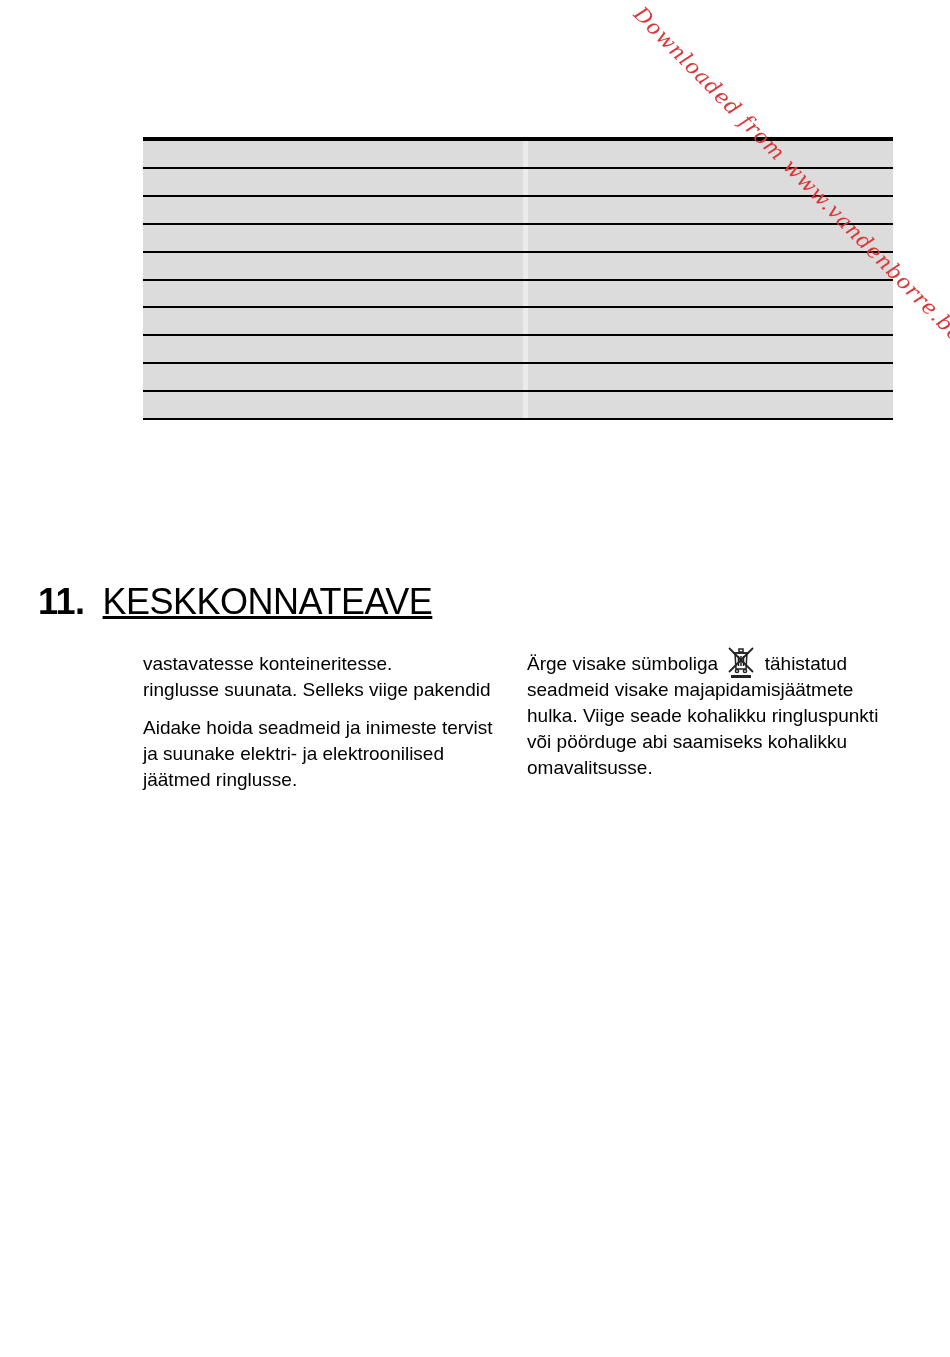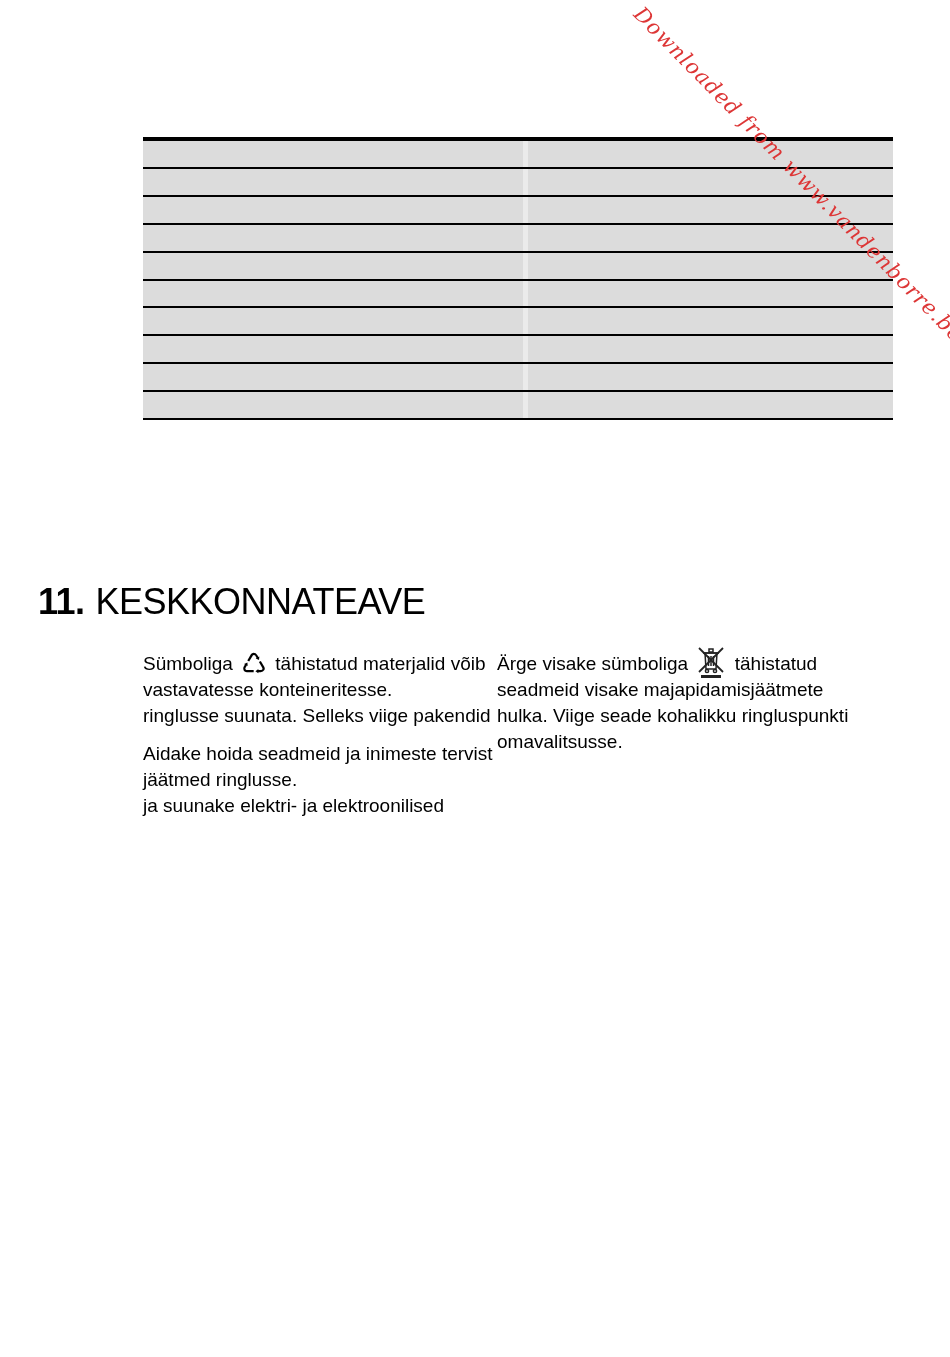--- a/index.html
+++ b/index.html
@@ -57,31 +57,31 @@
     position: absolute;
     left: 38px;
     top: 581px;
     display: flex;
     align-items: baseline;
     font-size: 36px;
     letter-spacing: -0.5px;
     white-space: nowrap;
   }
   .section-number { font-weight: bold; }
-  .section-title { font-weight: normal; margin-left: 11px; }
+  .section-title { font-weight: normal; margin-left: 18px; text-decoration: underline; }
 
   
   .text-column {
     position: absolute;
     top: 651px;
     width: 380px;
     font-size: 19px;
   }
   .col-left  { left: 143px; }
-  .col-right { left: 497px; }
+  .col-right { left: 527px; }
   .para { margin: 0 0 12px 0; padding: 0; }
   .tline {
     display: block;
     height: 26px;
     line-height: 26px;
     white-space: pre;
   }
   .tline.has-icon {
     display: flex;
     align-items: center;
@@ -123,44 +123,44 @@
       </div>
   </div>
 
   <div class="section-heading">
     <span class="section-number">11.</span>
     <span class="section-title">KESKKONNATEAVE</span>
   </div>
 
   <div class="text-column col-left">
       <p class="para">
-        <span class="tline has-icon"><span>Sümboliga </span><span class="recycle-glyph">♺</span><span> tähistatud materjalid võib</span></span>
         <span class="tline">vastavatesse konteineritesse.</span>
         <span class="tline">ringlusse suunata. Selleks viige pakendid</span>
       </p>
       <p class="para">
         <span class="tline">Aidake hoida seadmeid ja inimeste tervist</span>
+        <span class="tline">ja suunake elektri- ja elektroonilised</span>
         <span class="tline">jäätmed ringlusse.</span>
-        <span class="tline">ja suunake elektri- ja elektroonilised</span>
       </p>
     </div>
   <div class="text-column col-right">
       <p class="para">
         <span class="tline has-icon"><span>Ärge visake sümboliga </span><svg class="weee-icon-svg" viewBox="0 0 30 34" fill="none" stroke="#222222" stroke-width="1.5">
     <rect x="13" y="4" width="4" height="3"></rect>
     <line x1="7" y1="8" x2="23" y2="8"></line>
     <path d="M9 8 L21 8 L20 24 L10 24 Z"></path>
     <line x1="12.5" y1="11" x2="12.5" y2="21"></line>
     <line x1="15" y1="11" x2="15" y2="21"></line>
     <line x1="17.5" y1="11" x2="17.5" y2="21"></line>
     <circle cx="11" cy="26" r="1.6"></circle>
     <circle cx="19" cy="26" r="1.6"></circle>
     <line x1="3" y1="3" x2="27" y2="27" stroke-width="1.8"></line>
     <line x1="27" y1="3" x2="3" y2="27" stroke-width="1.8"></line>
     <line x1="5" y1="31.5" x2="25" y2="31.5" stroke-width="3"></line>
   </svg><span> tähistatud</span></span>
         <span class="tline">seadmeid visake majapidamisjäätmete</span>
         <span class="tline">hulka. Viige seade kohalikku ringluspunkti</span>
+        <span class="tline">või pöörduge abi saamiseks kohalikku</span>
         <span class="tline">omavalitsusse.</span>
       </p>
     </div>
 
 </div>
 
 </body></html>

